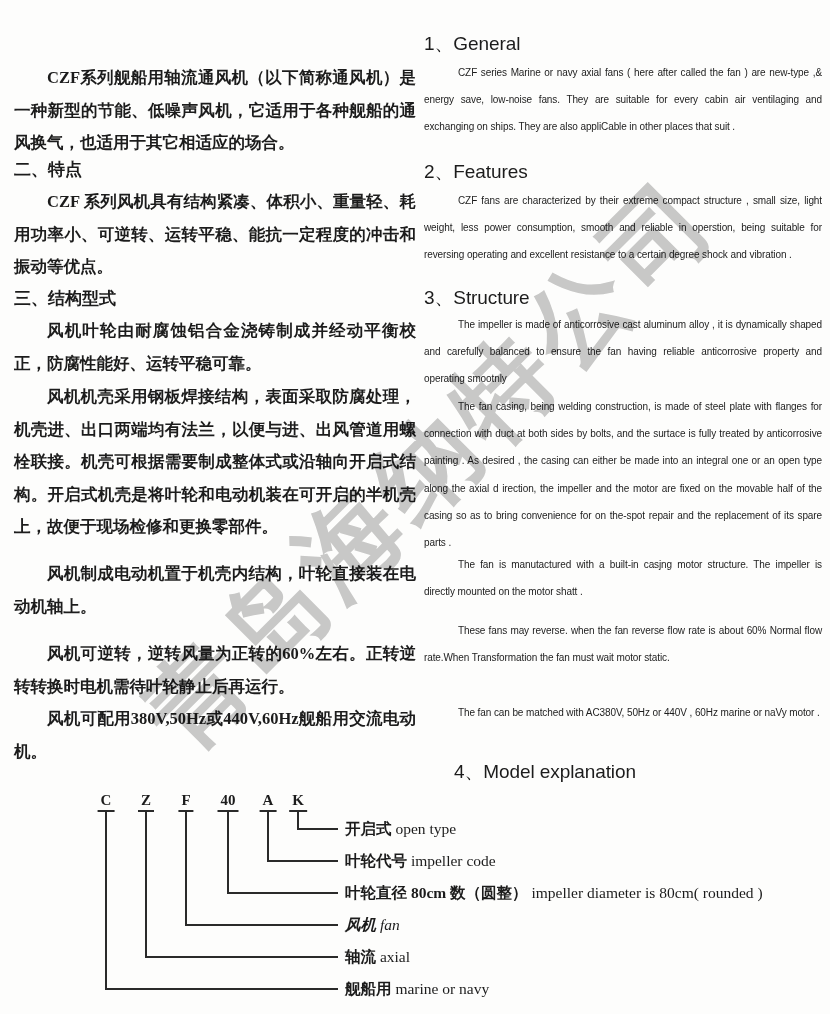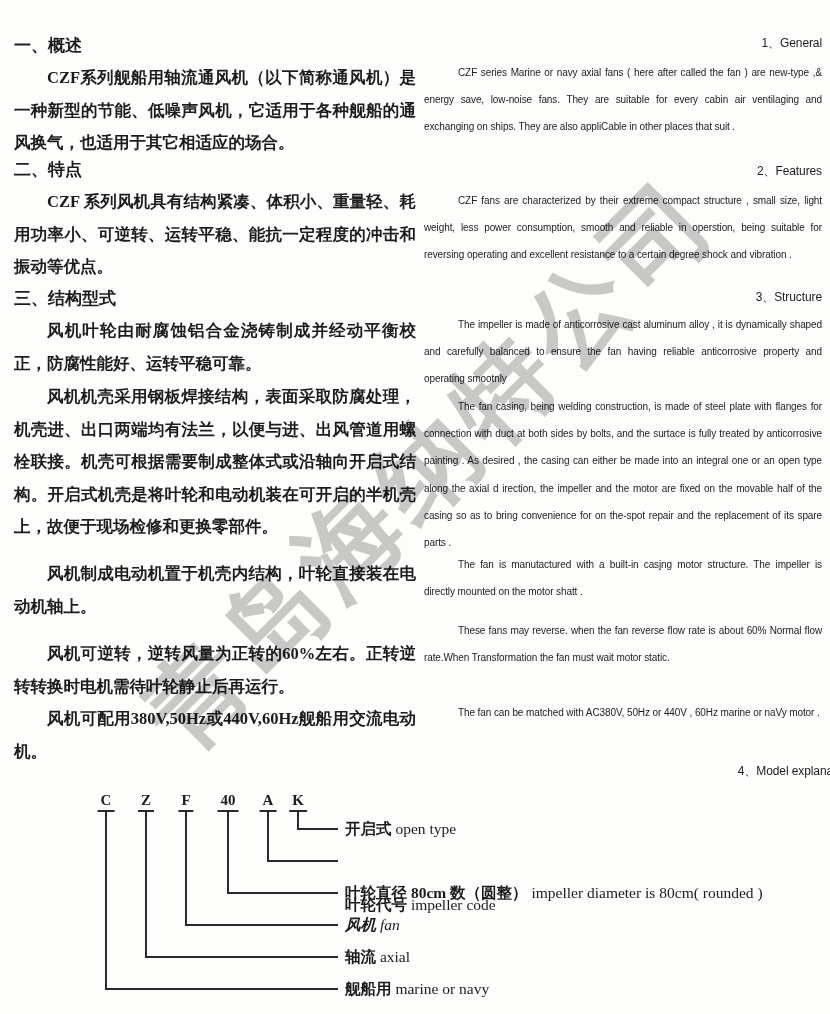--- a/index.html
+++ b/index.html
@@ -29,21 +29,21 @@
     z-index:5;
     font-family:"DejaVu Serif","Liberation Serif",serif;
   }
   .block{position:absolute;}
   
   .zh{left:14px;width:402px;font-size:16.5px;line-height:32.5px;font-weight:bold;text-align:justify;}
   .zh-h{font-size:17px;}
   .zh-p{text-indent:2em;}
   
   .en{left:424px;width:398px;font-size:10px;line-height:27.2px;text-align:justify;font-family:"Liberation Sans","DejaVu Sans",sans-serif;letter-spacing:-0.1px;}
-  .en-h{text-align:right;font-size:12px;}
+  .en-h{text-align:left;font-size:19px;}
   .en-p{text-indent:34px;}
   .en-h-indent{padding-left:30px;}
   
   .code-letter{
     position:absolute;
     transform:translateX(-50%);
     text-align:center;
     font-size:15px;
     font-weight:bold;
     line-height:18px;
@@ -62,21 +62,20 @@
   }
   .diagram-label .cn{font-weight:bold;}
 </style>
 </head>
 <body>
 
 <div class="page">
 
   <div class="watermark" style="color: rgb(143, 143, 143);">青岛海纳特公司</div>
 
-  <div class="block zh zh-h" style="top:30px">一、概述</div>
   <div class="block zh zh-p" style="top:62px">CZF系列舰船用轴流通风机（以下简称通风机）是一种新型的节能、低噪声风机，它适用于各种舰船的通风换气，也适用于其它相适应的场合。</div>
   <div class="block zh zh-h" style="top:154px">二、特点</div>
   <div class="block zh zh-p" style="top:186px">CZF 系列风机具有结构紧凑、体积小、重量轻、耗用功率小、可逆转、运转平稳、能抗一定程度的冲击和振动等优点。</div>
   <div class="block zh zh-h" style="top:283px">三、结构型式</div>
   <div class="block zh zh-p" style="top:315px">风机叶轮由耐腐蚀铝合金浇铸制成并经动平衡校正，防腐性能好、运转平稳可靠。</div>
   <div class="block zh zh-p" style="top:381px">风机机壳采用钢板焊接结构，表面采取防腐处理，机壳进、出口两端均有法兰，以便与进、出风管道用螺栓联接。机壳可根据需要制成整体式或沿轴向开启式结构。开启式机壳是将叶轮和电动机装在可开启的半机壳上，故便于现场检修和更换零部件。</div>
   <div class="block zh zh-p" style="top:558px">风机制成电动机置于机壳内结构，叶轮直接装在电动机轴上。</div>
   <div class="block zh zh-p" style="top:638px">风机可逆转，逆转风量为正转的60%左右。正转逆转转换时电机需待叶轮静止后再运行。</div>
   <div class="block zh zh-p" style="top:703px">风机可配用380V,50Hz或440V,60Hz舰船用交流电动机。</div>
 
@@ -97,21 +96,21 @@
       <span class="code-letter" style="left: 146px; top: 791px;">Z</span>
       <span class="code-letter" style="left: 186px; top: 791px;">F</span>
       <span class="code-letter" style="left: 228px; top: 791px;">40</span>
       <span class="code-letter" style="left: 268px; top: 791px;">A</span>
       <span class="code-letter" style="left: 298px; top: 791px;">K</span>
       <div class="vline" style="left: 297px; top: 812px; height: 18px;"></div>
       <div class="hline" style="left: 297px; top: 828px; width: 41px;"></div>
       <div class="diagram-label" style="top: 819px;"><span class="cn">开启式</span> <span class="en-part">open type</span></div>
       <div class="vline" style="left: 267px; top: 812px; height: 50px;"></div>
       <div class="hline" style="left: 267px; top: 860px; width: 71px;"></div>
-      <div class="diagram-label" style="top: 851px; margin-top: 44px;"><span class="cn">叶轮代号</span> <span class="en-part">impeller code</span></div>
+      <div class="diagram-label" style="top: 851px;"><span class="cn">叶轮代号</span> <span class="en-part">impeller code</span></div>
       <div class="vline" style="left: 227px; top: 812px; height: 82px;"></div>
       <div class="hline" style="left: 227px; top: 892px; width: 111px;"></div>
       <div class="diagram-label" style="top: 883px;"><span class="cn">叶轮直径 80cm 数（圆整）</span> <span class="en-part">impeller diameter is 80cm( rounded )</span></div>
       <div class="vline" style="left: 185px; top: 812px; height: 114px;"></div>
       <div class="hline" style="left: 185px; top: 924px; width: 153px;"></div>
       <div class="diagram-label" style="top: 915px; font-style: italic;"><span class="cn">风机</span> <span class="en-part">fan</span></div>
       <div class="vline" style="left: 145px; top: 812px; height: 146px;"></div>
       <div class="hline" style="left: 145px; top: 956px; width: 193px;"></div>
       <div class="diagram-label" style="top: 947px;"><span class="cn">轴流</span> <span class="en-part">axial</span></div>
       <div class="vline" style="left: 105px; top: 812px; height: 178px;"></div>

